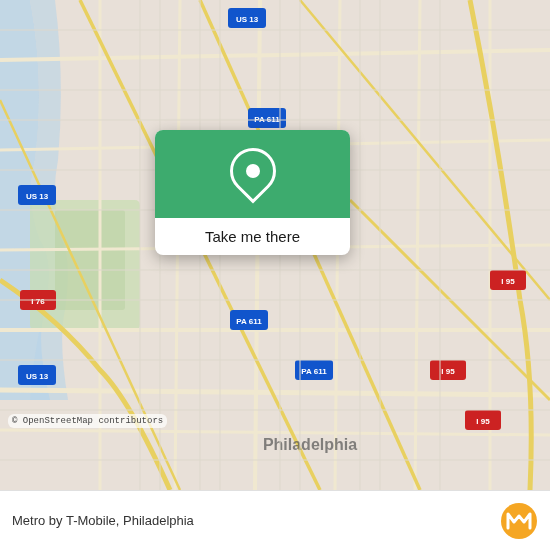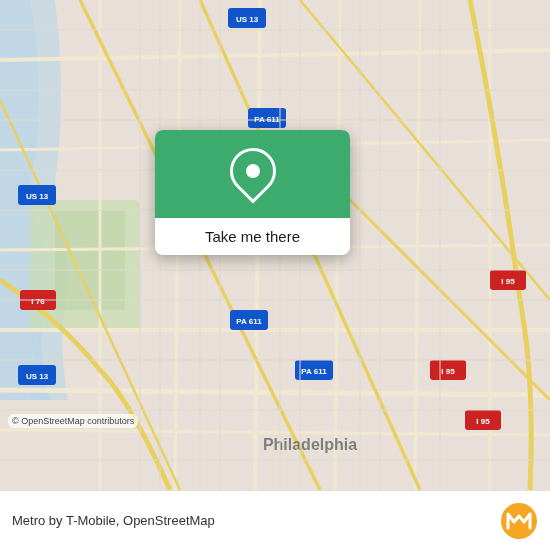--- a/index.html
+++ b/index.html
@@ -100,20 +100,21 @@
 
     #attribution {
       position: absolute;
       bottom: 62px;
       left: 8px;
       font-size: 9px;
       color: #444;
       background: rgba(255,255,255,0.7);
       padding: 2px 4px;
       border-radius: 6px;
+      font-family: Liberation Mono, monospace;
     }
   </style>
 </head>
 <body>
 
 <div id="map-container">
   <svg id="map-svg" viewBox="0 0 550 490" xmlns="http://www.w3.org/2000/svg">
 
     <rect width="550" height="490" fill="#e8e0d8"></rect>
 
@@ -209,21 +210,21 @@
     <div id="popup-top">
       <div id="location-icon-wrap">
         <div id="location-icon-inner"></div>
       </div>
     </div>
     <div id="popup-label">Take me there</div>
   </div>
 </div>
 
 <div id="bottom-bar">
-  <span id="bottom-text">Metro by T-Mobile, OpenStreetMap</span>
+  <span id="bottom-text">Metro by T-Mobile, Philadelphia</span>
   <div id="moovit-logo">
     <svg width="38" height="38" viewBox="0 0 38 38" xmlns="http://www.w3.org/2000/svg">
 
       <circle cx="19" cy="19" r="18" fill="#f5a623"></circle>
 
       <path d="M 8 26 L 8 12 L 14 20 L 19 14 L 24 20 L 30 12 L 30 26" stroke="white" stroke-width="3" fill="none" stroke-linejoin="round" stroke-linecap="round"></path>
     </svg>
   </div>
 </div>
 

